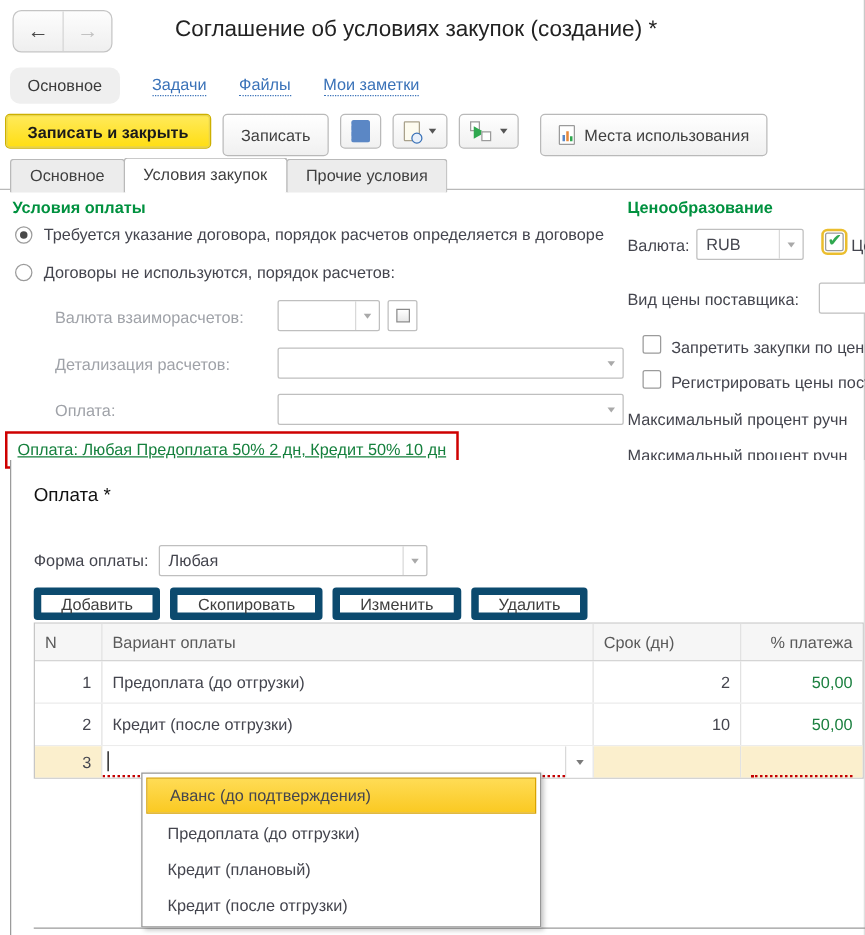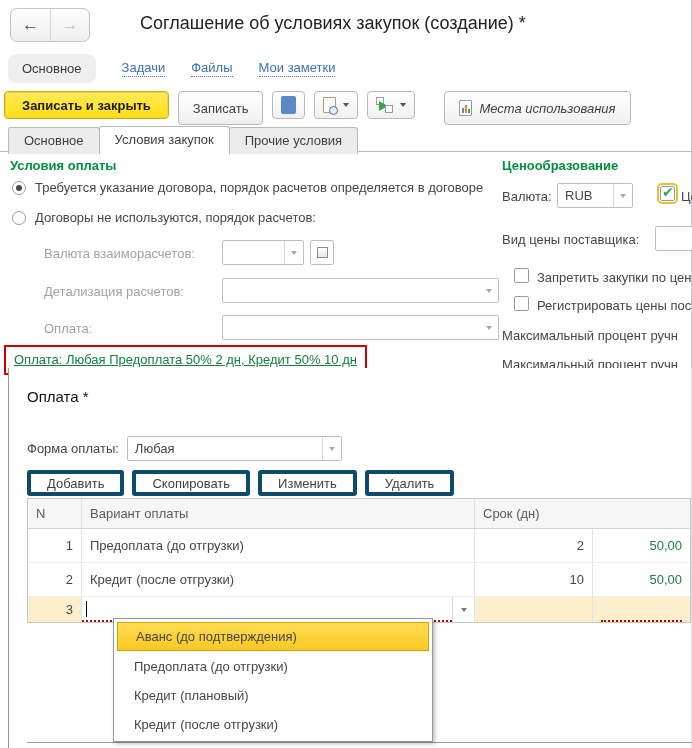--- a/index.html
+++ b/index.html
@@ -66,21 +66,21 @@
 
   
   .dialog { position:absolute; left:8px; top:368px; width:684px; height:380px; background:#fff; border-left:1px solid #9B9B9B; box-shadow:-1px 0 0 #E0E0E0 inset; }
   .dlg-titlebar { height:23px; background:linear-gradient(#F6F6F6,#DCDCDC); border-top:1px solid #A8A8A8; border-bottom:1px solid #BDBDBD; display:flex; align-items:center; padding:0 8px 0 6px; gap:7px; }
   .dlg-title { font-size:12px; color:#333; flex:1 1 auto; white-space:nowrap; overflow:hidden; }
   .logo-1c { width:15px; height:15px; border-radius:50%; background:radial-gradient(circle at 35% 35%, #F25A3C, #D6281A); color:#FFD200; font-size:8px; font-weight:bold; display:flex; align-items:center; justify-content:center; flex:0 0 auto; }
   .dlg-close { font-size:15px; color:#555; cursor:pointer; padding:0 2px; line-height:1; }
   .dlg-heading { position:absolute; left:18px; top:20px; font-size:15px; color:#111; }
   .dlg-formrow { position:absolute; left:18px; top:68px; display:flex; align-items:center; gap:8px; }
   .dlg-buttons { position:absolute; left:18px; top:102px; display:flex; gap:8px; }
-  .dlg-btn { height:26px; border:4px solid #0c4a6e; border-radius:3px; background:#fff; padding:0 16px; font-size:13px; color:#3F3F3F; cursor:pointer; font-family:inherit; }
+  .dlg-btn { height:26px; border:6px solid #0c4a6e; border-radius:3px; background:#fff; padding:0 16px; font-size:13px; color:#3F3F3F; cursor:pointer; font-family:inherit; }
 
   
   .ptable { position:absolute; left:18px; top:130px; width:664px; border:1px solid #C6C6C6; }
   .trow { display:grid; grid-template-columns:54px 1fr 118px 97px; }
   .trow > div { padding:0 8px; display:flex; align-items:center; border-right:1px solid #E2E2E2; overflow:hidden; }
   .trow > div:last-child { border-right:none; }
   .thead { height:30px; background:#F6F6F6; color:#5A5A5A; border-bottom:1px solid #D5D5D5; }
   .tbody-row { height:34px; border-bottom:1px solid #ECECEC; }
   .num { justify-content:flex-end; }
   .pct { justify-content:flex-end; color:#1C8040; }
@@ -131,21 +131,21 @@
         <span class="tri"></span>
       </button>
     <button class="btn iconbtn">
         <span class="ic-based">
           <span class="sq1"></span>
           <span class="arr"></span>
           <span class="sq2"></span>
         </span>
         <span class="tri"></span>
       </button>
-    <button class="btn" style="margin-left:20px;font-style:italic;">
+    <button class="btn" style="margin-left:8px;">
         <span class="ic-chartdoc">
           <i class="b1"></i>
           <i class="b2"></i>
           <i class="b3"></i>
         </span>
         <span>Места использования</span>
       </button>
   </div>
 
   <div class="tabstrip-line"></div>
@@ -188,21 +188,21 @@
       </span>
     </div>
 
   <div class="attn-link-box">
     <span class="attn-link">Оплата: Любая Предоплата 50% 2 дн, Кредит 50% 10 дн</span>
   </div>
 
   <div class="sec-title" style="position:absolute;left:502px;top:158px;">Ценообразование</div>
 
   <div class="plain-label" style="position:absolute;left:502px;top:189px;">Валюта:</div>
-  <div class="field" style="position:absolute;left:557px;top:183px;width:76px;">
+  <div class="field" style="position:absolute;left:557px;top:183px;width:86px;">
     <span style="position:absolute;left:7px;top:4px;">RUB</span>
     <span class="dd">
         <span class="tri" style="border-top-color:#A9A9A9;"></span>
       </span>
   </div>
   <span class="checkbox checked focus-ring" style="position:absolute;left:660px;top:186px;"></span>
   <span class="plain-label" style="position:absolute;left:681px;top:189px;">Це</span>
 
   <div class="plain-label" style="position:absolute;left:502px;top:232px;">Вид цены поставщика:</div>
   <div class="field" style="position:absolute;left:655px;top:226px;width:60px;"></div>
@@ -235,20 +235,21 @@
       <button class="dlg-btn">Скопировать</button>
       <button class="dlg-btn">Изменить</button>
       <button class="dlg-btn">Удалить</button>
     </div>
 
     <div class="ptable">
       <div class="trow thead">
         <div>N</div>
         <div>Вариант оплаты</div>
         <div>Срок (дн)</div>
+        <div style="justify-content:flex-end;">% платежа</div>
       </div>
       <div class="trow tbody-row">
         <div class="num">1</div>
         <div>Предоплата (до отгрузки)</div>
         <div class="num">2</div>
         <div class="pct">50,00</div>
       </div>
       <div class="trow tbody-row">
         <div class="num">2</div>
         <div>Кредит (после отгрузки)</div>

